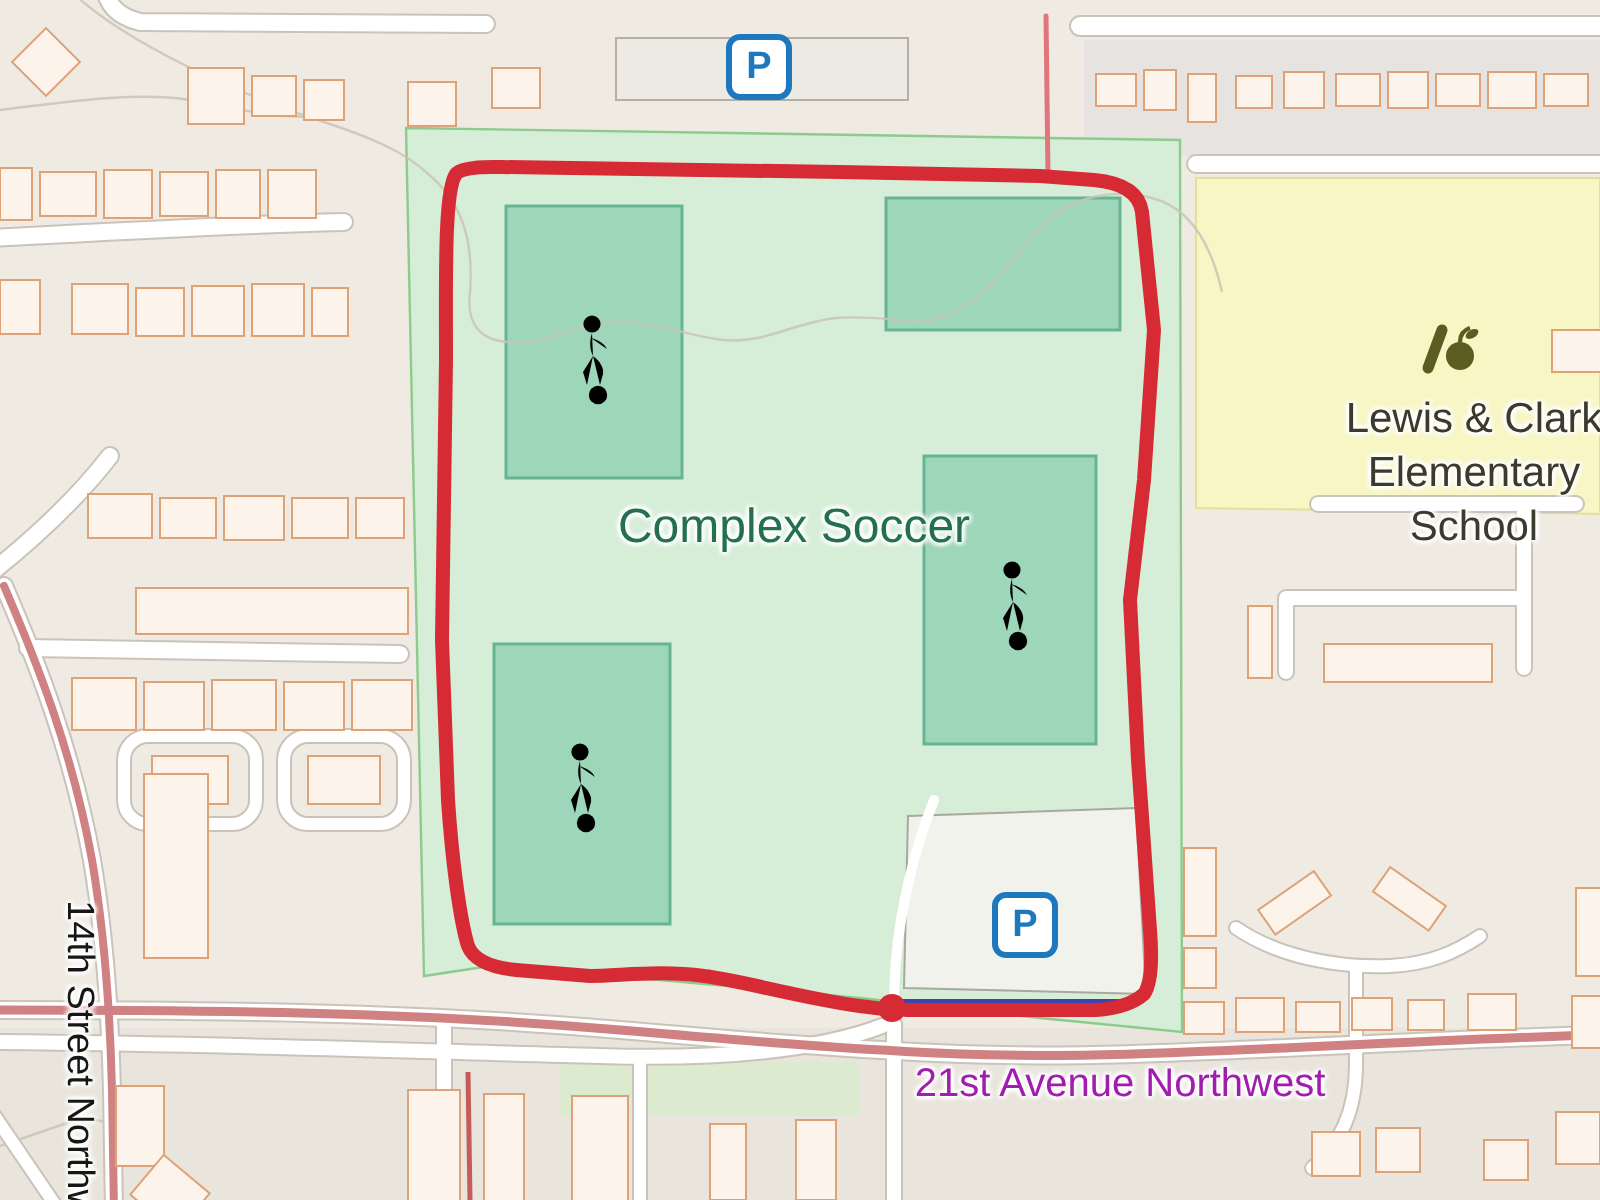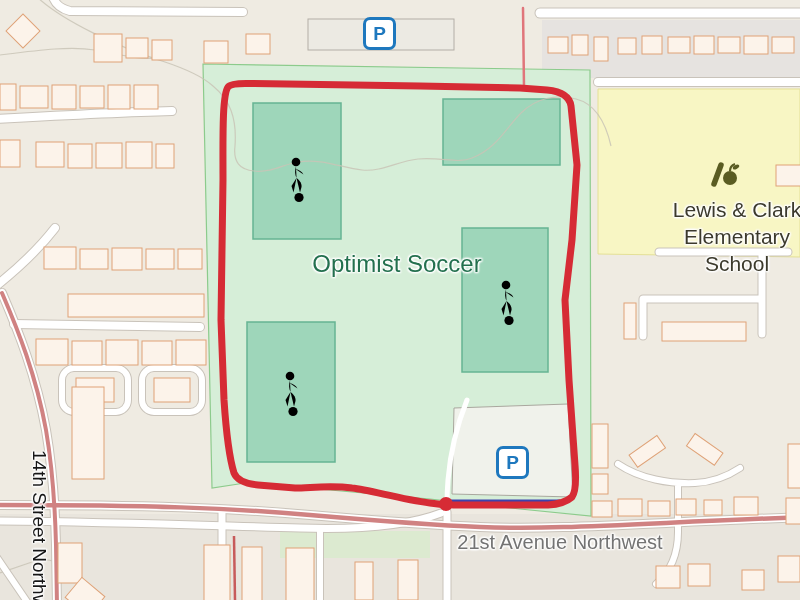--- a/index.html
+++ b/index.html
@@ -29,21 +29,21 @@
   .track{fill:none;stroke:var(--track,#d62b35);stroke-width:7;stroke-linecap:round;stroke-linejoin:round;}
   .trackdot{fill:var(--track,#d62b35);}
   .school-icon *{fill:#5a5c22;}
   .school-icon .stroked{fill:none;stroke:#5a5c22;}
 
   
   .maplabel{position:absolute;text-align:center;pointer-events:none;
     text-shadow:0 0 2px #fff,0 0 3px #fff,1px 1px 2px #fff,-1px -1px 2px #fff,1px -1px 2px #fff,-1px 1px 2px #fff;}
   #complex-label{left:247px;top:249px;width:300px;font-size:24px;line-height:29px;color:var(--label-green,#23704e);}
   #school-label{left:587px;top:196px;width:300px;font-size:21px;line-height:27px;color:#3c3a2c;}
-  #avenue-label{left:395px;top:531px;width:330px;font-size:20px;color:#737373;}
+  #avenue-label{left:395px;top:531px;width:330px;font-size:20px;color:#a21caf;}
   #street-label{left:50px;top:450px;width:260px;font-size:19px;color:#161616;text-align:left;
     transform:rotate(90deg);transform-origin:0 0;}
   .p-marker{position:absolute;width:27px;height:27px;box-sizing:content-box;
     background:#fff;border:3.5px solid var(--parking-blue,#1e78be);border-radius:7px;
     color:var(--parking-blue,#1e78be);font-weight:bold;font-size:19px;
     display:flex;align-items:center;justify-content:center;}
   #p-top{left:363px;top:17px;}
   #p-bottom{left:496px;top:446px;}
 </style>
 </head>
@@ -218,21 +218,21 @@
 
     <g class="school-icon" transform="translate(725,174)">
       <path class="stroked" d="M -11,10 L -4,-9" stroke-width="5.5" stroke-linecap="round"></path>
       <circle cx="5" cy="4" r="7"></circle>
       <path class="stroked" d="M 5,-3 C 5,-7 7,-9 10,-10" stroke-width="2.2"></path>
       <ellipse cx="11" cy="-7" rx="3.5" ry="2" transform="rotate(-30 11 -7)"></ellipse>
     </g>
   </svg>
 
   <div class="maplabel" id="complex-label">
-    <div>Optimist Soccer</div>
+    <div>Complex Soccer</div>
   </div>
 
   <div class="maplabel" id="school-label">
     <div>Lewis &amp; Clark</div>
     <div>Elementary</div>
     <div>School</div>
   </div>
 
   <div class="maplabel" id="avenue-label">21st Avenue Northwest</div>
 

